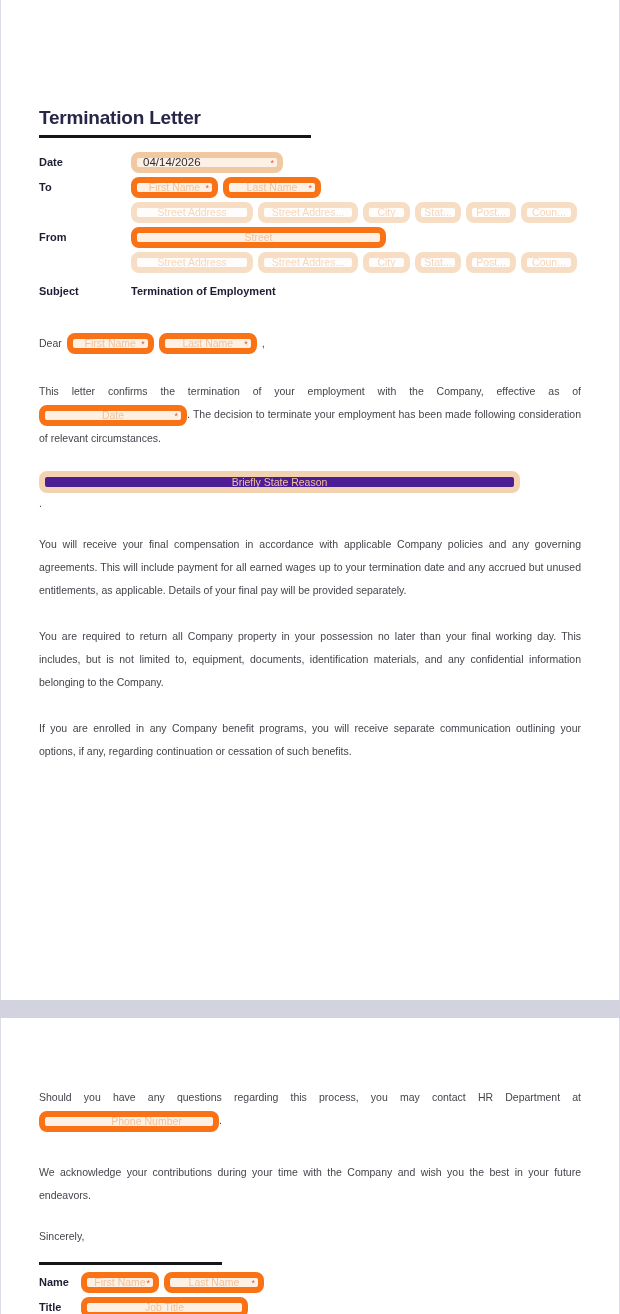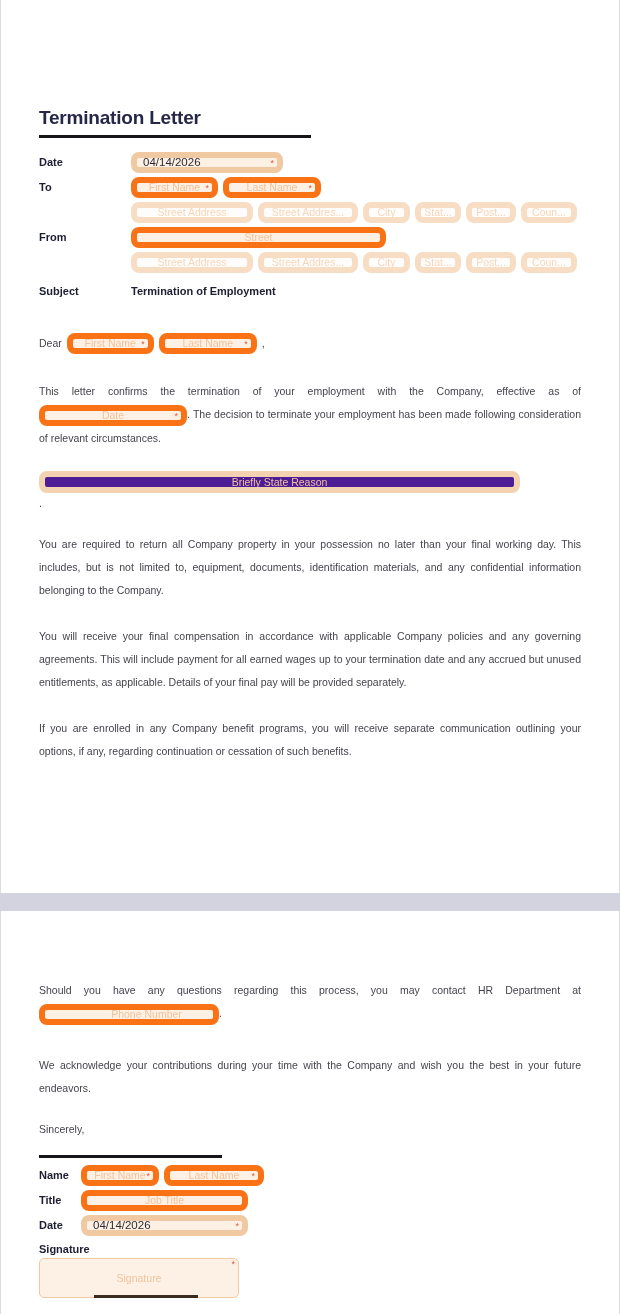--- a/index.html
+++ b/index.html
@@ -15,21 +15,21 @@
     background: #e9e9ef;
     overflow: hidden;
   }
   .page {
     background: #ffffff;
     width: 620px;
     position: relative;
     border-left: 1px solid #dcdce5;
     border-right: 1px solid #dcdce5;
   }
-  .page-1 { height: 893px; padding: 108px 38px 7px 38px; }
+  .page-1 { height: 1000px; padding: 108px 38px 7px 38px; }
   .page-gap {
     height: 18px;
     background: #d3d3e0;
     width: 620px;
   }
   .page-2 { height: 417px; padding: 68px 38px 0 38px; }
 
   
   .doc-title {
     font-size: 19px;
@@ -299,22 +299,22 @@
         <span class="fld inline-date">
           <span>Date</span>
           <span class="req">*</span>
         </span>
       </span><span>. The decision to terminate your employment has been made following consideration of relevant circumstances.</span>
     </p>
     <div style="margin: 2px 0 22px 0;">
       <span class="fld reason">Briefly State Reason</span><span style="font-size:10.5px;color:#44444c;">.</span>
     </div>
 
+    <p class="body">You will receive your final compensation in accordance with applicable Company policies and any governing agreements. This will include payment for all earned wages up to your termination date and any accrued but unused entitlements, as applicable. Details of your final pay will be provided separately.</p>
     <p class="body">You are required to return all Company property in your possession no later than your final working day. This includes, but is not limited to, equipment, documents, identification materials, and any confidential information belonging to the Company.</p>
-    <p class="body">You will receive your final compensation in accordance with applicable Company policies and any governing agreements. This will include payment for all earned wages up to your termination date and any accrued but unused entitlements, as applicable. Details of your final pay will be provided separately.</p>
     <p class="body">If you are enrolled in any Company benefit programs, you will receive separate communication outlining your options, if any, regarding continuation or cessation of such benefits.</p>
   </div>
 
   <div class="page-gap"></div>
 
   <div class="page page-2">
 
     <p class="body tight">
       <span>Should you have any questions regarding this process, you may contact HR Department at</span>
       <span class="inline-fld-wrap">

